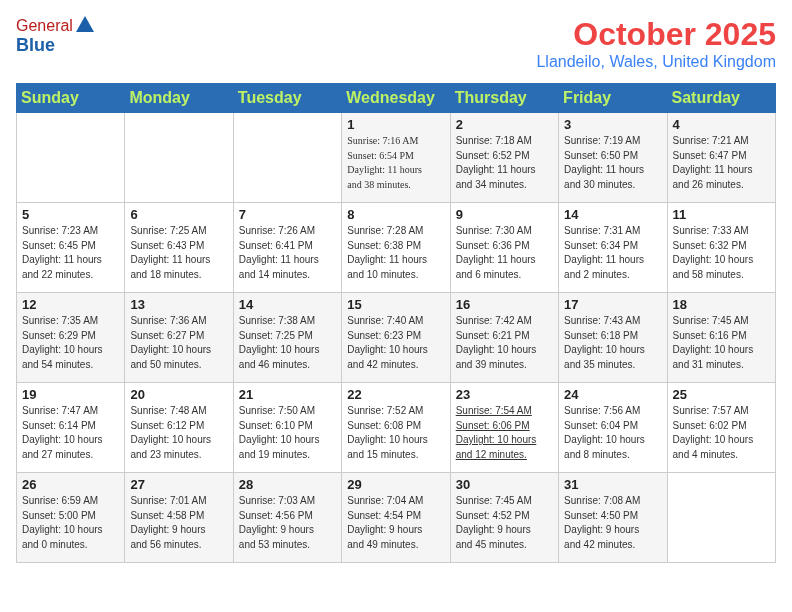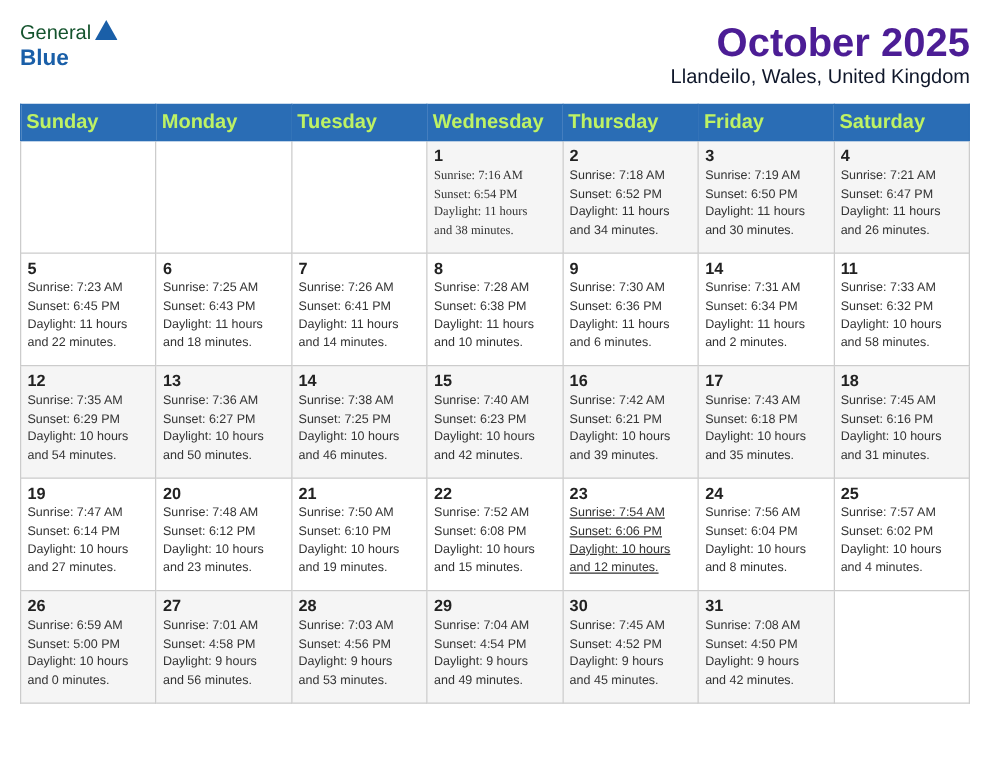--- a/index.html
+++ b/index.html
@@ -13,33 +13,33 @@
     .header {
       display: flex;
       justify-content: space-between;
       align-items: flex-start;
       margin-bottom: 12px;
     }
     .logo {
       display: flex;
       align-items: center;
     }
-    .logo-general { color: #14532d; }
+    .logo-general { color: #b91c1c; }
     .logo-blue { color: #1a5fa8; }
     .title-block {
       text-align: right;
     }
     .month-title {
       font-size: 32px;
       font-weight: bold;
-      color: #4c1d95;
+      color: #ef4444;
     }
     .location {
       font-size: 16px;
-      color: #0f172a;
+      color: #3b82f6;
     }
     table {
       width: 100%;
       border-collapse: collapse;
       table-layout: fixed;
     }
     thead tr th {
       background-color: #2a6db5;
       color: #bef264;
       font-size: 16px;

